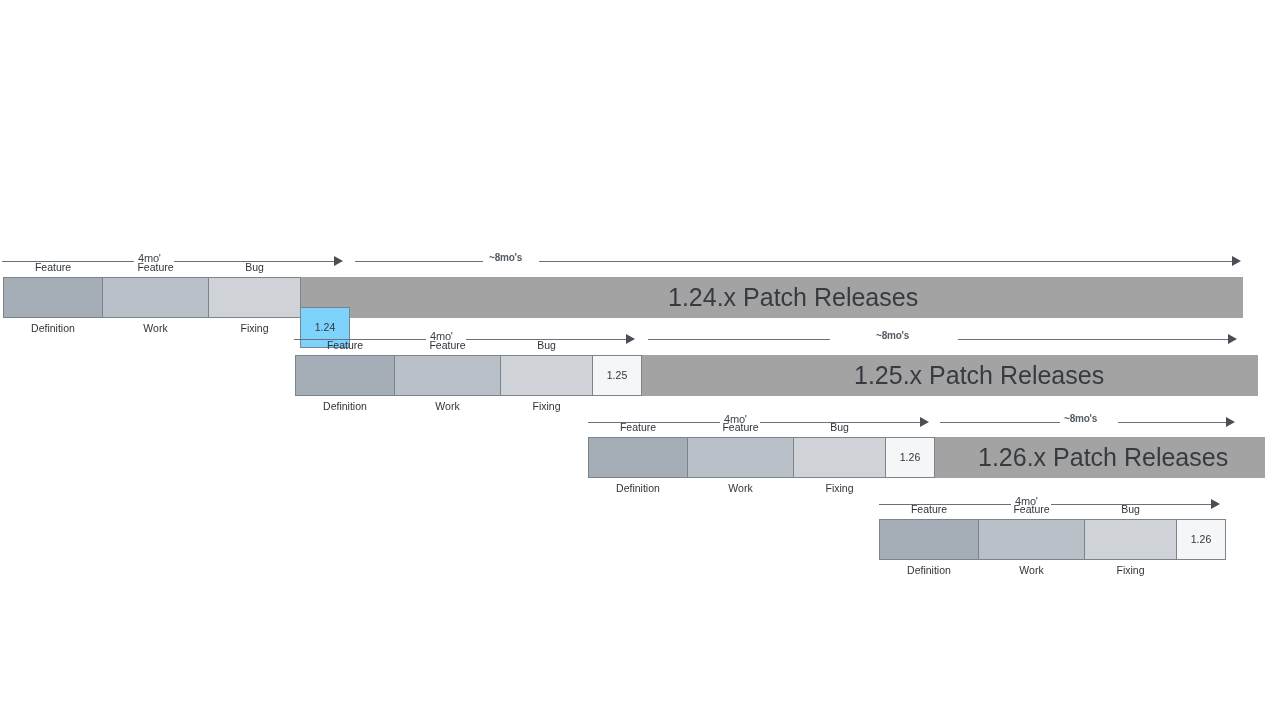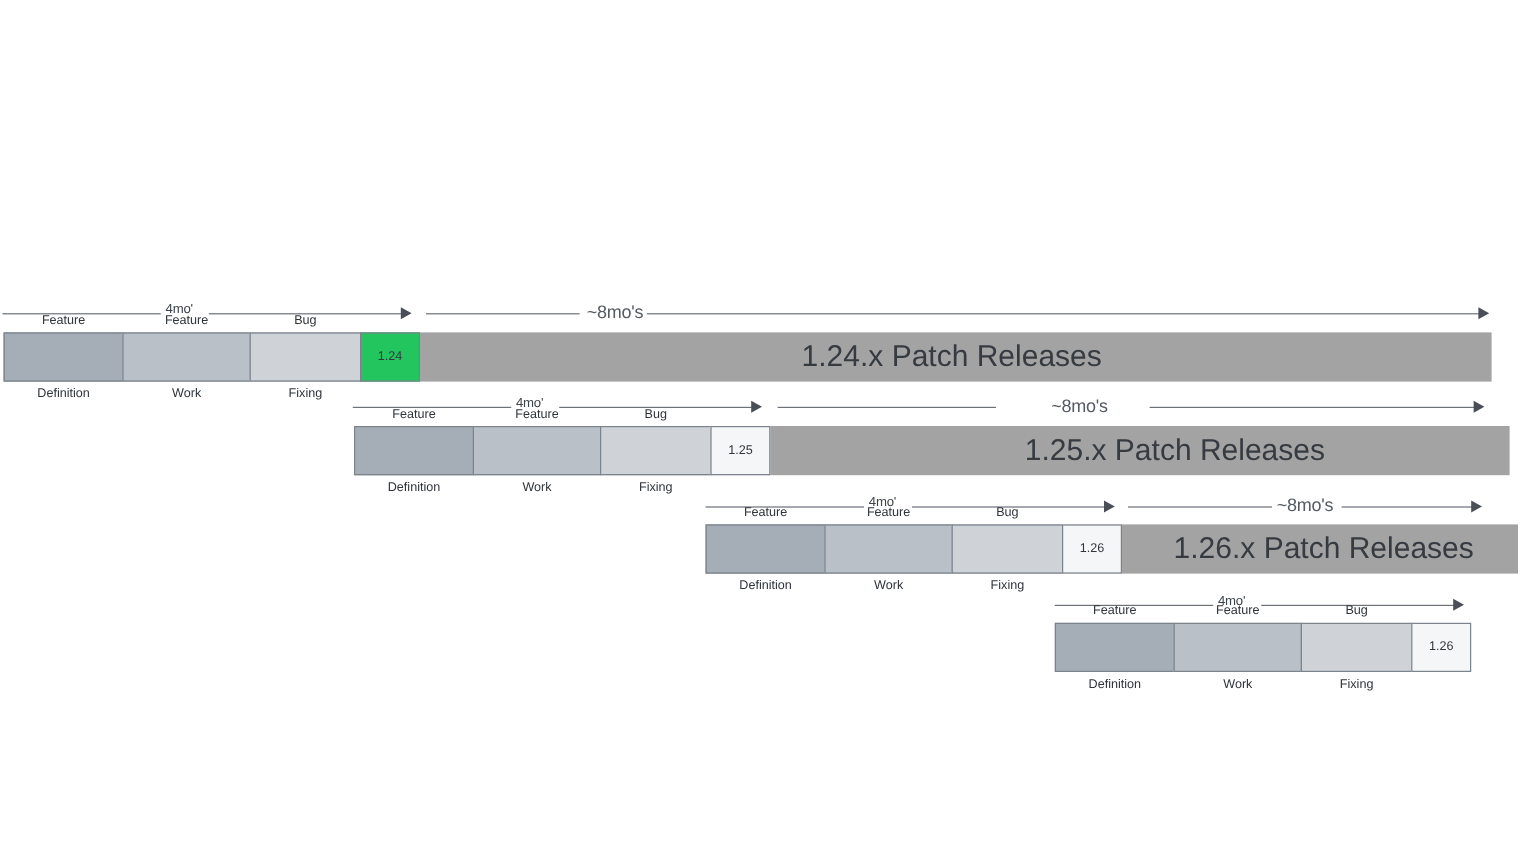--- a/index.html
+++ b/index.html
@@ -50,21 +50,21 @@
   }
   .arrow-label {
     position: absolute;
     top: 2px;
     font-size: 10.5px;
     color: #3d434b;
     white-space: nowrap;
     letter-spacing: -0.2px;
   }
   .arrow-label.mo4 { font-size: 11px; }
-  .arrow-label.mo8 { font-size: 15px; color: #555b63; }
+  .arrow-label.mo8 { font-size: 10px; color: #555b63; font-weight: bold; }
 
   
   .patch-band {
     position: absolute;
     background: #a3a3a3;
     display: flex;
     align-items: center;
   }
   .patch-band-label {
     position: absolute;
@@ -130,21 +130,21 @@
         <span class="l2">Definition</span>
       </div>
       <div class="phase-box" style="width:107px; height:41px; background:#b9c0c7;">
         <span>Feature</span>
         <span class="l2">Work</span>
       </div>
       <div class="phase-box" style="width:93px; height:41px; background:#cfd3d7;">
         <span>Bug</span>
         <span class="l2">Fixing</span>
       </div>
-      <div class="phase-box version" style="width:50px; height:41px; background:#22c55e;">1.24</div>
+      <div class="phase-box version" style="width:50px; height:41px; background:#7dd3fc;margin-top:30px;">1.24</div>
     </div>
   </div>
 
   <div class="release-row">
 
     <div class="arrow-strip" style="left:294px; top:328px; width:350px;">
       <div class="arrow-seg" style="left:0px; width:132px;"></div>
       <div class="arrow-label mo4" style="left:136px;">4mo'</div>
       <div class="arrow-seg" style="left:172px; width:162px;"></div>
       <div class="arrow-head" style="left:332px;"></div>

